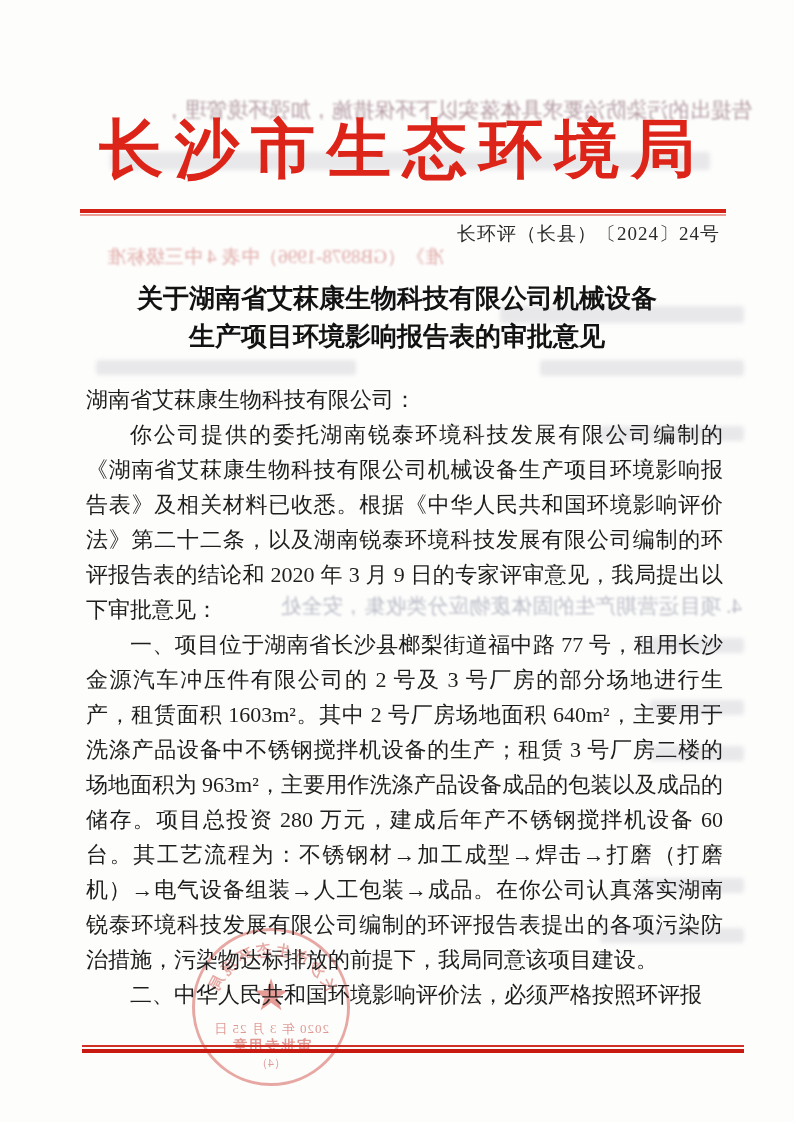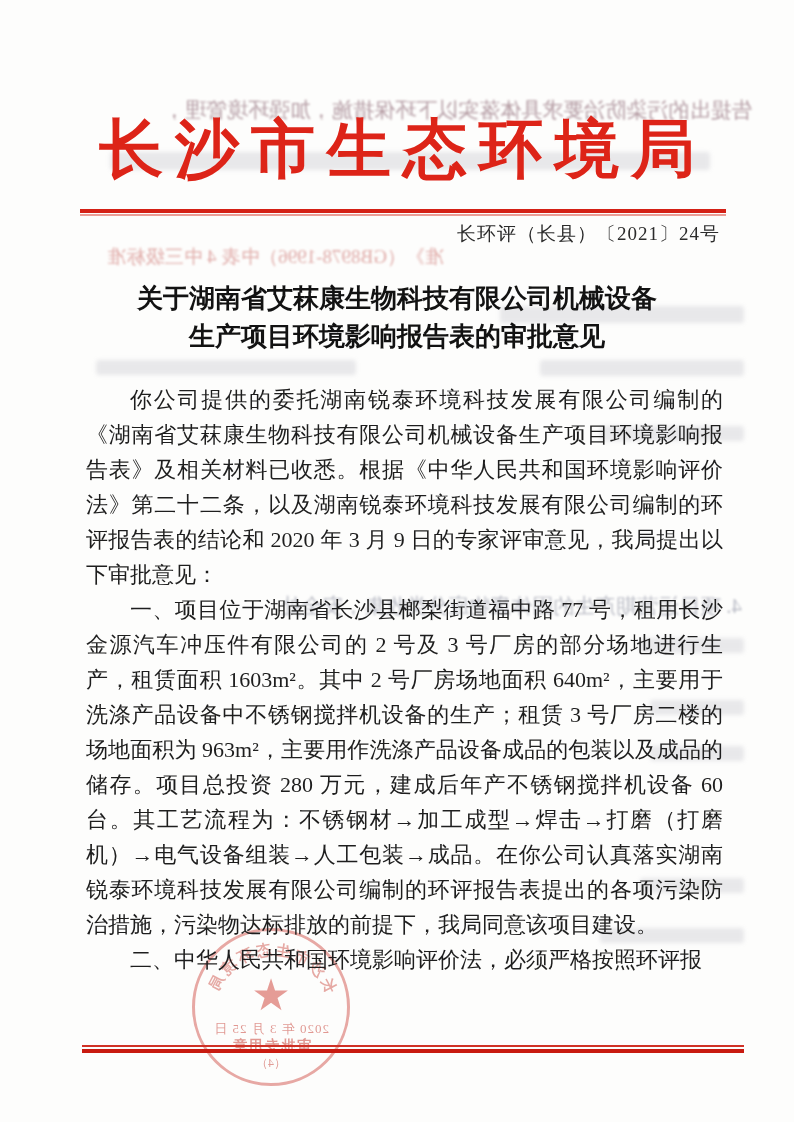--- a/index.html
+++ b/index.html
@@ -119,28 +119,29 @@
   </div>
 
   <div class="content">
     <div class="agency">长沙市生态环境局</div>
 
     <div class="rule-wrap">
       <div class="rule-main"></div>
       <div class="rule-sub"></div>
     </div>
 
-    <div class="doc-number">长环评（长县）〔2021〕24号</div>
+    <div class="doc-number">长环评（长县）〔2024〕24号</div>
 
     <div class="doc-title">
       <div>关于湖南省艾菻康生物科技有限公司机械设备</div>
       <div>生产项目环境影响报告表的审批意见</div>
     </div>
 
     <div class="body-text">
+      <p>湖南省艾菻康生物科技有限公司：</p>
       <p class="indent">你公司提供的委托湖南锐泰环境科技发展有限公司编制的《湖南省艾菻康生物科技有限公司机械设备生产项目环境影响报告表》及相关材料已收悉。根据《中华人民共和国环境影响评价法》第二十二条，以及湖南锐泰环境科技发展有限公司编制的环评报告表的结论和 2020 年 3 月 9 日的专家评审意见，我局提出以下审批意见：</p>
       <p class="indent">一、项目位于湖南省长沙县榔梨街道福中路 77 号，租用长沙金源汽车冲压件有限公司的 2 号及 3 号厂房的部分场地进行生产，租赁面积 1603m²。其中 2 号厂房场地面积 640m²，主要用于洗涤产品设备中不锈钢搅拌机设备的生产；租赁 3 号厂房二楼的场地面积为 963m²，主要用作洗涤产品设备成品的包装以及成品的储存。项目总投资 280 万元，建成后年产不锈钢搅拌机设备 60 台。其工艺流程为：不锈钢材→加工成型→焊击→打磨（打磨机）→电气设备组装→人工包装→成品。在你公司认真落实湖南锐泰环境科技发展有限公司编制的环评报告表提出的各项污染防治措施，污染物达标排放的前提下，我局同意该项目建设。</p>
       <p class="indent">二、中华人民共和国环境影响评价法，必须严格按照环评报</p>
     </div>
   </div>
 
   <div class="bottom-rule">
     <div class="r1"></div>
     <div class="r2"></div>
   </div>

